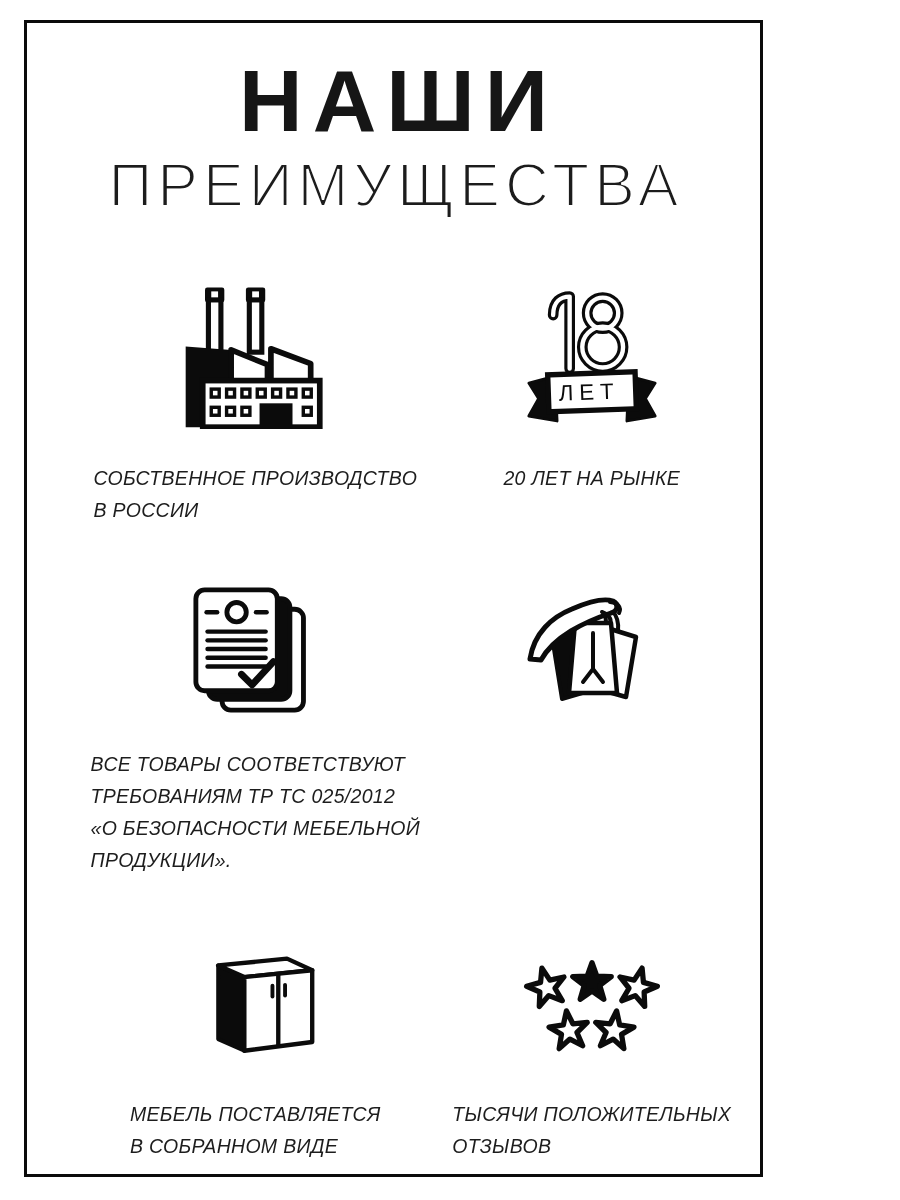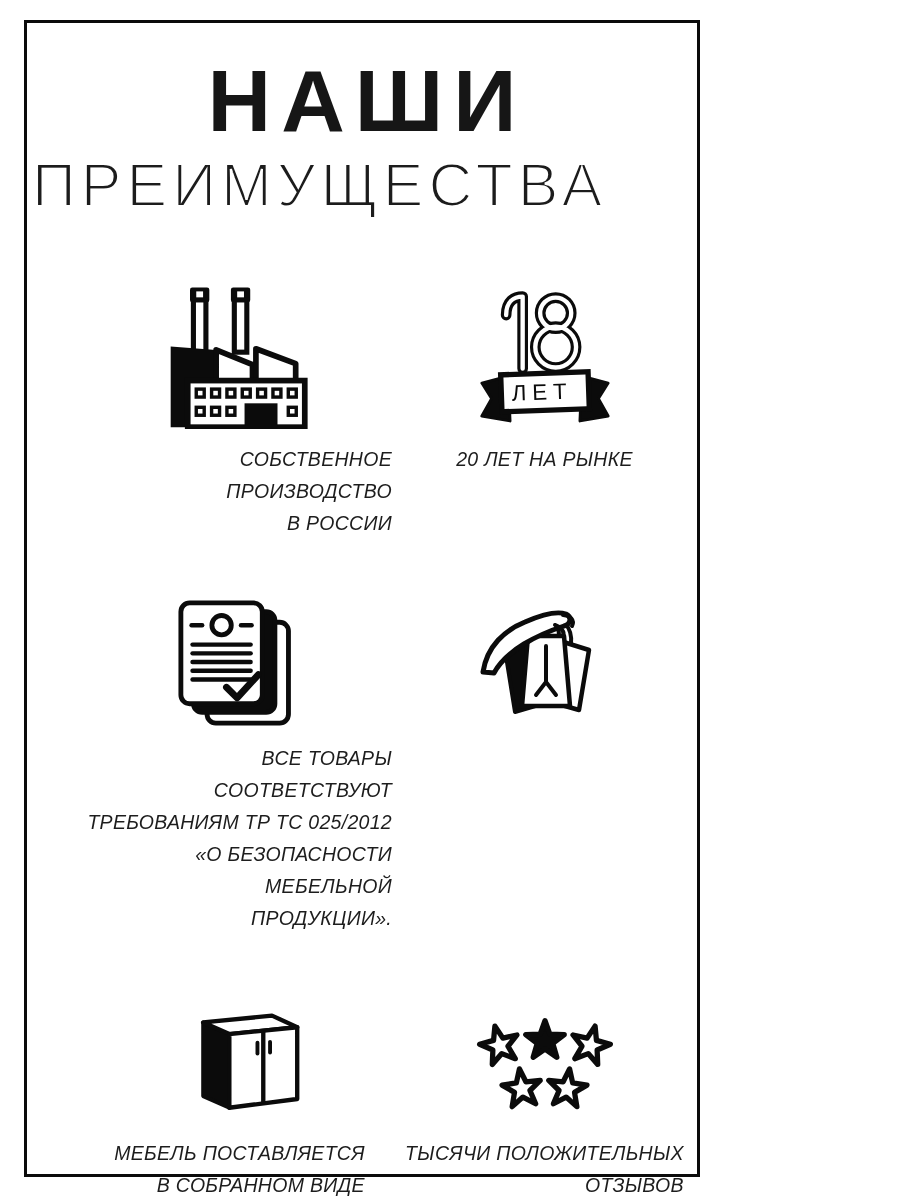--- a/index.html
+++ b/index.html
@@ -1,31 +1,31 @@
 <!DOCTYPE html>
 <html><head>
 <meta charset="utf-8">
 <style>
   html,body{margin:0;padding:0;background:#fff;}
   body{width:900px;height:1200px;position:relative;overflow:hidden;
        font-family:"Liberation Sans","DejaVu Sans",sans-serif;color:#161616;}
-  .frame{position:absolute;left:24px;top:20px;width:676px;height:1157px;
+  .frame{position:absolute;left:24px;top:20px;width:739px;height:1157px;
          border:3px solid #0b0b0b;box-sizing:border-box;background:#fff;}
   .title-bold{margin:34px 0 0;text-align:center;font-size:88px;line-height:1;
               font-weight:bold;letter-spacing:10px;padding-left:10px;color:#161616;}
-  .title-light{margin:8px 0 0;font-size:61px;line-height:1.05;
+  .title-light{margin:8px 0 0;text-align:center;font-size:61px;line-height:1.05;
                font-weight:400;letter-spacing:5px;padding-left:5px;color:#1c1c1c;
                -webkit-text-stroke:2.2px #ffffff;}
   .grid{display:grid;grid-template-columns:1fr 1fr;margin-top:60px;
         padding:0 0 0 60px;row-gap:36px;}
   .cell{display:flex;flex-direction:column;align-items:center;}
   .icon-box{height:152px;display:flex;align-items:flex-end;justify-content:center;
             margin-bottom:15px;}
   .caption{font-style:italic;font-size:19.5px;line-height:1.64;color:#1d1d1d;
-           text-align:right;white-space:pre-line;letter-spacing:0.3px;}
+           text-align:left;white-space:pre-line;letter-spacing:0.3px;margin-top:19px;}
   svg{display:block;}
   .badge-word{font-family:"Liberation Sans","DejaVu Sans",sans-serif;}
 </style>
 </head>
 <body>
 
 <div class="frame">
 
   <h1 class="title-bold">НАШИ</h1>
   <h2 class="title-light">ПРЕИМУЩЕСТВА</h2>

